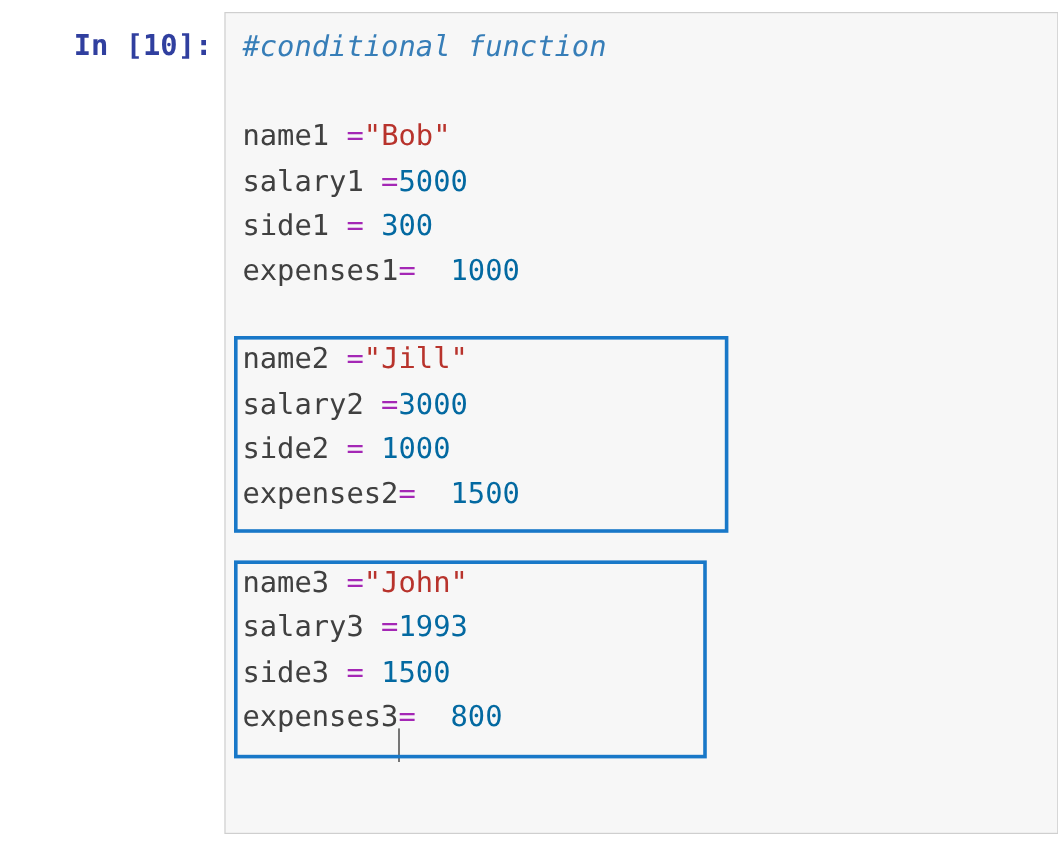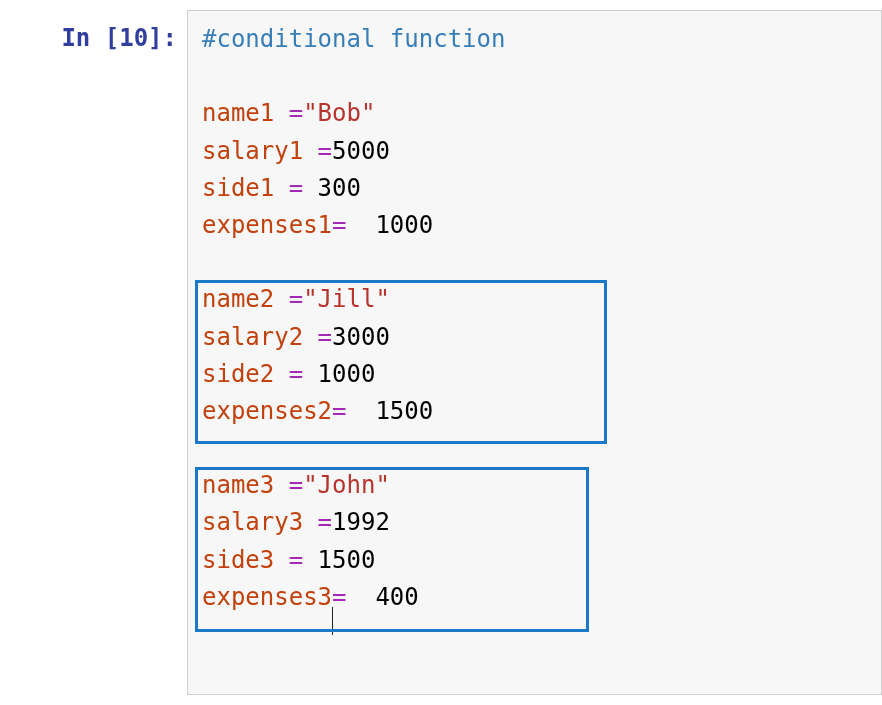--- a/index.html
+++ b/index.html
@@ -47,25 +47,25 @@
     padding: 10px 14px;
     position: relative;
   }
   pre.code {
     margin: 0;
     font-family: inherit;
     font-size: inherit;
     line-height: inherit;
     white-space: pre;
   }
-  .tok-comment { color: #377eb8; }
-  .tok-var { color: #c2410c; }
+  .tok-comment { color: #377eb8; font-style: italic; }
+  .tok-var { color: #404040; }
   .tok-op { color: #a427b5; }
   .tok-str { color: #b8332c; }
-  .tok-num { color: #000000; }
+  .tok-num { color: #0369a1; }
 
   .highlight-box {
     position: absolute;
     border: 3px solid #1978c8;
     background: transparent;
     pointer-events: none;
     box-sizing: border-box;
   }
   .box-a {
     left: 7px;
@@ -107,20 +107,20 @@
 <span class="tok-var">salary1 </span><span class="tok-op">=</span><span class="tok-num">5000</span>
 <span class="tok-var">side1 </span><span class="tok-op">=</span><span> </span><span class="tok-num">300</span>
 <span class="tok-var">expenses1</span><span class="tok-op">=</span><span>  </span><span class="tok-num">1000</span>
 
 <span class="tok-var">name2 </span><span class="tok-op">=</span><span class="tok-str">"Jill"</span>
 <span class="tok-var">salary2 </span><span class="tok-op">=</span><span class="tok-num">3000</span>
 <span class="tok-var">side2 </span><span class="tok-op">=</span><span> </span><span class="tok-num">1000</span>
 <span class="tok-var">expenses2</span><span class="tok-op">=</span><span>  </span><span class="tok-num">1500</span>
 
 <span class="tok-var">name3 </span><span class="tok-op">=</span><span class="tok-str">"John"</span>
-<span class="tok-var">salary3 </span><span class="tok-op">=</span><span class="tok-num">1992</span>
+<span class="tok-var">salary3 </span><span class="tok-op">=</span><span class="tok-num">1993</span>
 <span class="tok-var">side3 </span><span class="tok-op">=</span><span> </span><span class="tok-num">1500</span>
-<span class="tok-var">expenses3</span><span class="cursor-line"></span><span class="tok-op">=</span><span>  </span><span class="tok-num">400</span></pre>
+<span class="tok-var">expenses3</span><span class="cursor-line"></span><span class="tok-op">=</span><span>  </span><span class="tok-num">800</span></pre>
 
     <div class="highlight-box box-a"></div>
     <div class="highlight-box box-b"></div>
   </div>
 </div>
 
 </body></html>

